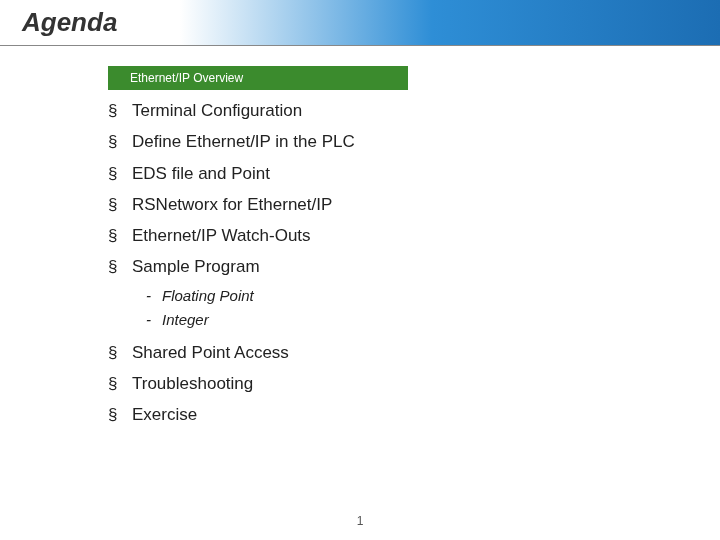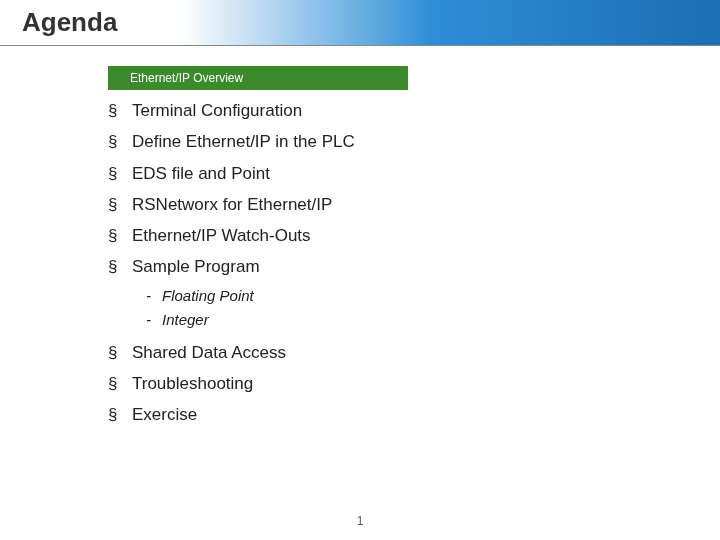--- a/index.html
+++ b/index.html
@@ -12,20 +12,21 @@
     overflow: hidden;
   }
   .title-bar {
     width: 100%;
     height: 46px;
     background: linear-gradient(to right, #ffffff 0%, #ffffff 25%, #2e8ed6 60%, #1c6db3 100%);
     border-bottom: 1px solid #888;
     padding-left: 22px;
     display: flex;
     align-items: center;
+    font-style: italic;
   }
   .title-bar h1 {
     font-size: 26px;
     font-weight: bold;
     color: #333;
   }
   .content {
     position: absolute;
     left: 108px;
     top: 66px;
@@ -101,19 +102,19 @@
     <li><span>EDS file and Point</span></li>
     <li><span>RSNetworx for Ethernet/IP</span></li>
     <li><span>Ethernet/IP Watch-Outs</span></li>
     <li>
       <span>Sample Program</span>
       <ul class="sub">
         <li>Floating Point</li>
         <li>Integer</li>
       </ul>
     </li>
-    <li><span>Shared Data Access</span></li>
+    <li><span>Shared Point Access</span></li>
     <li><span>Troubleshooting</span></li>
     <li><span>Exercise</span></li>
   </ul>
 </div>
 
 <div class="page-num">1</div>
 
 </body></html>

